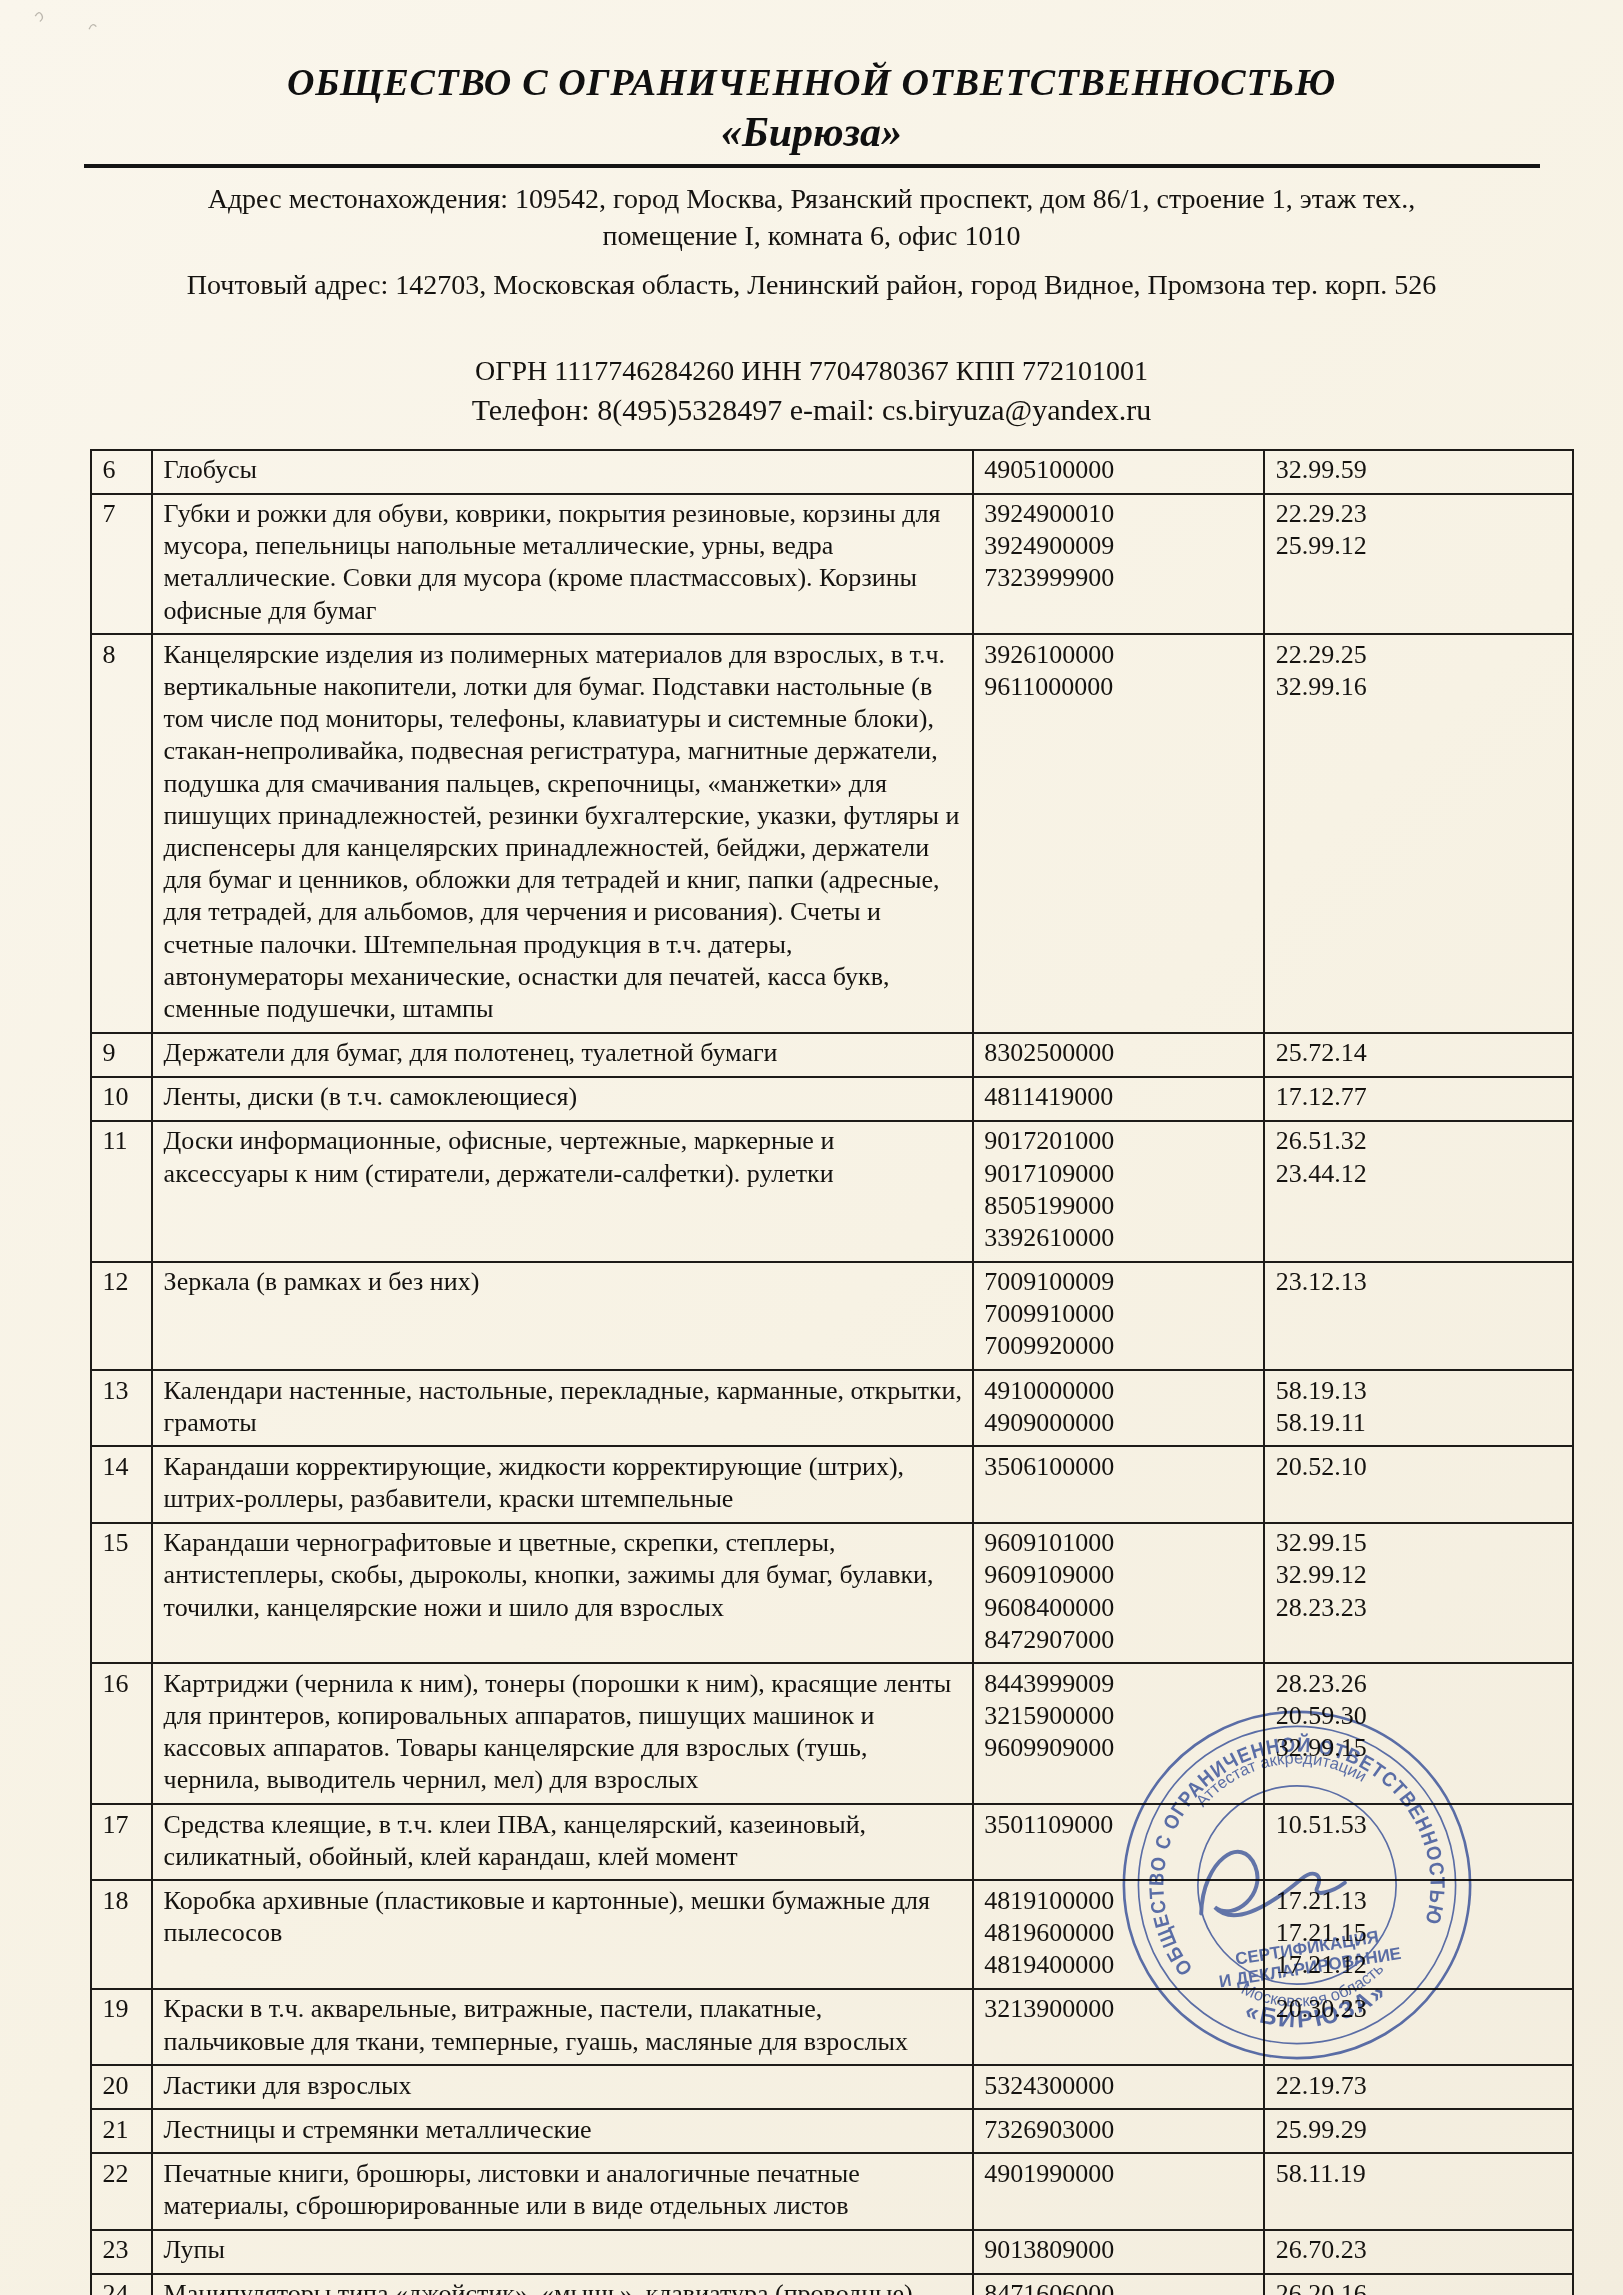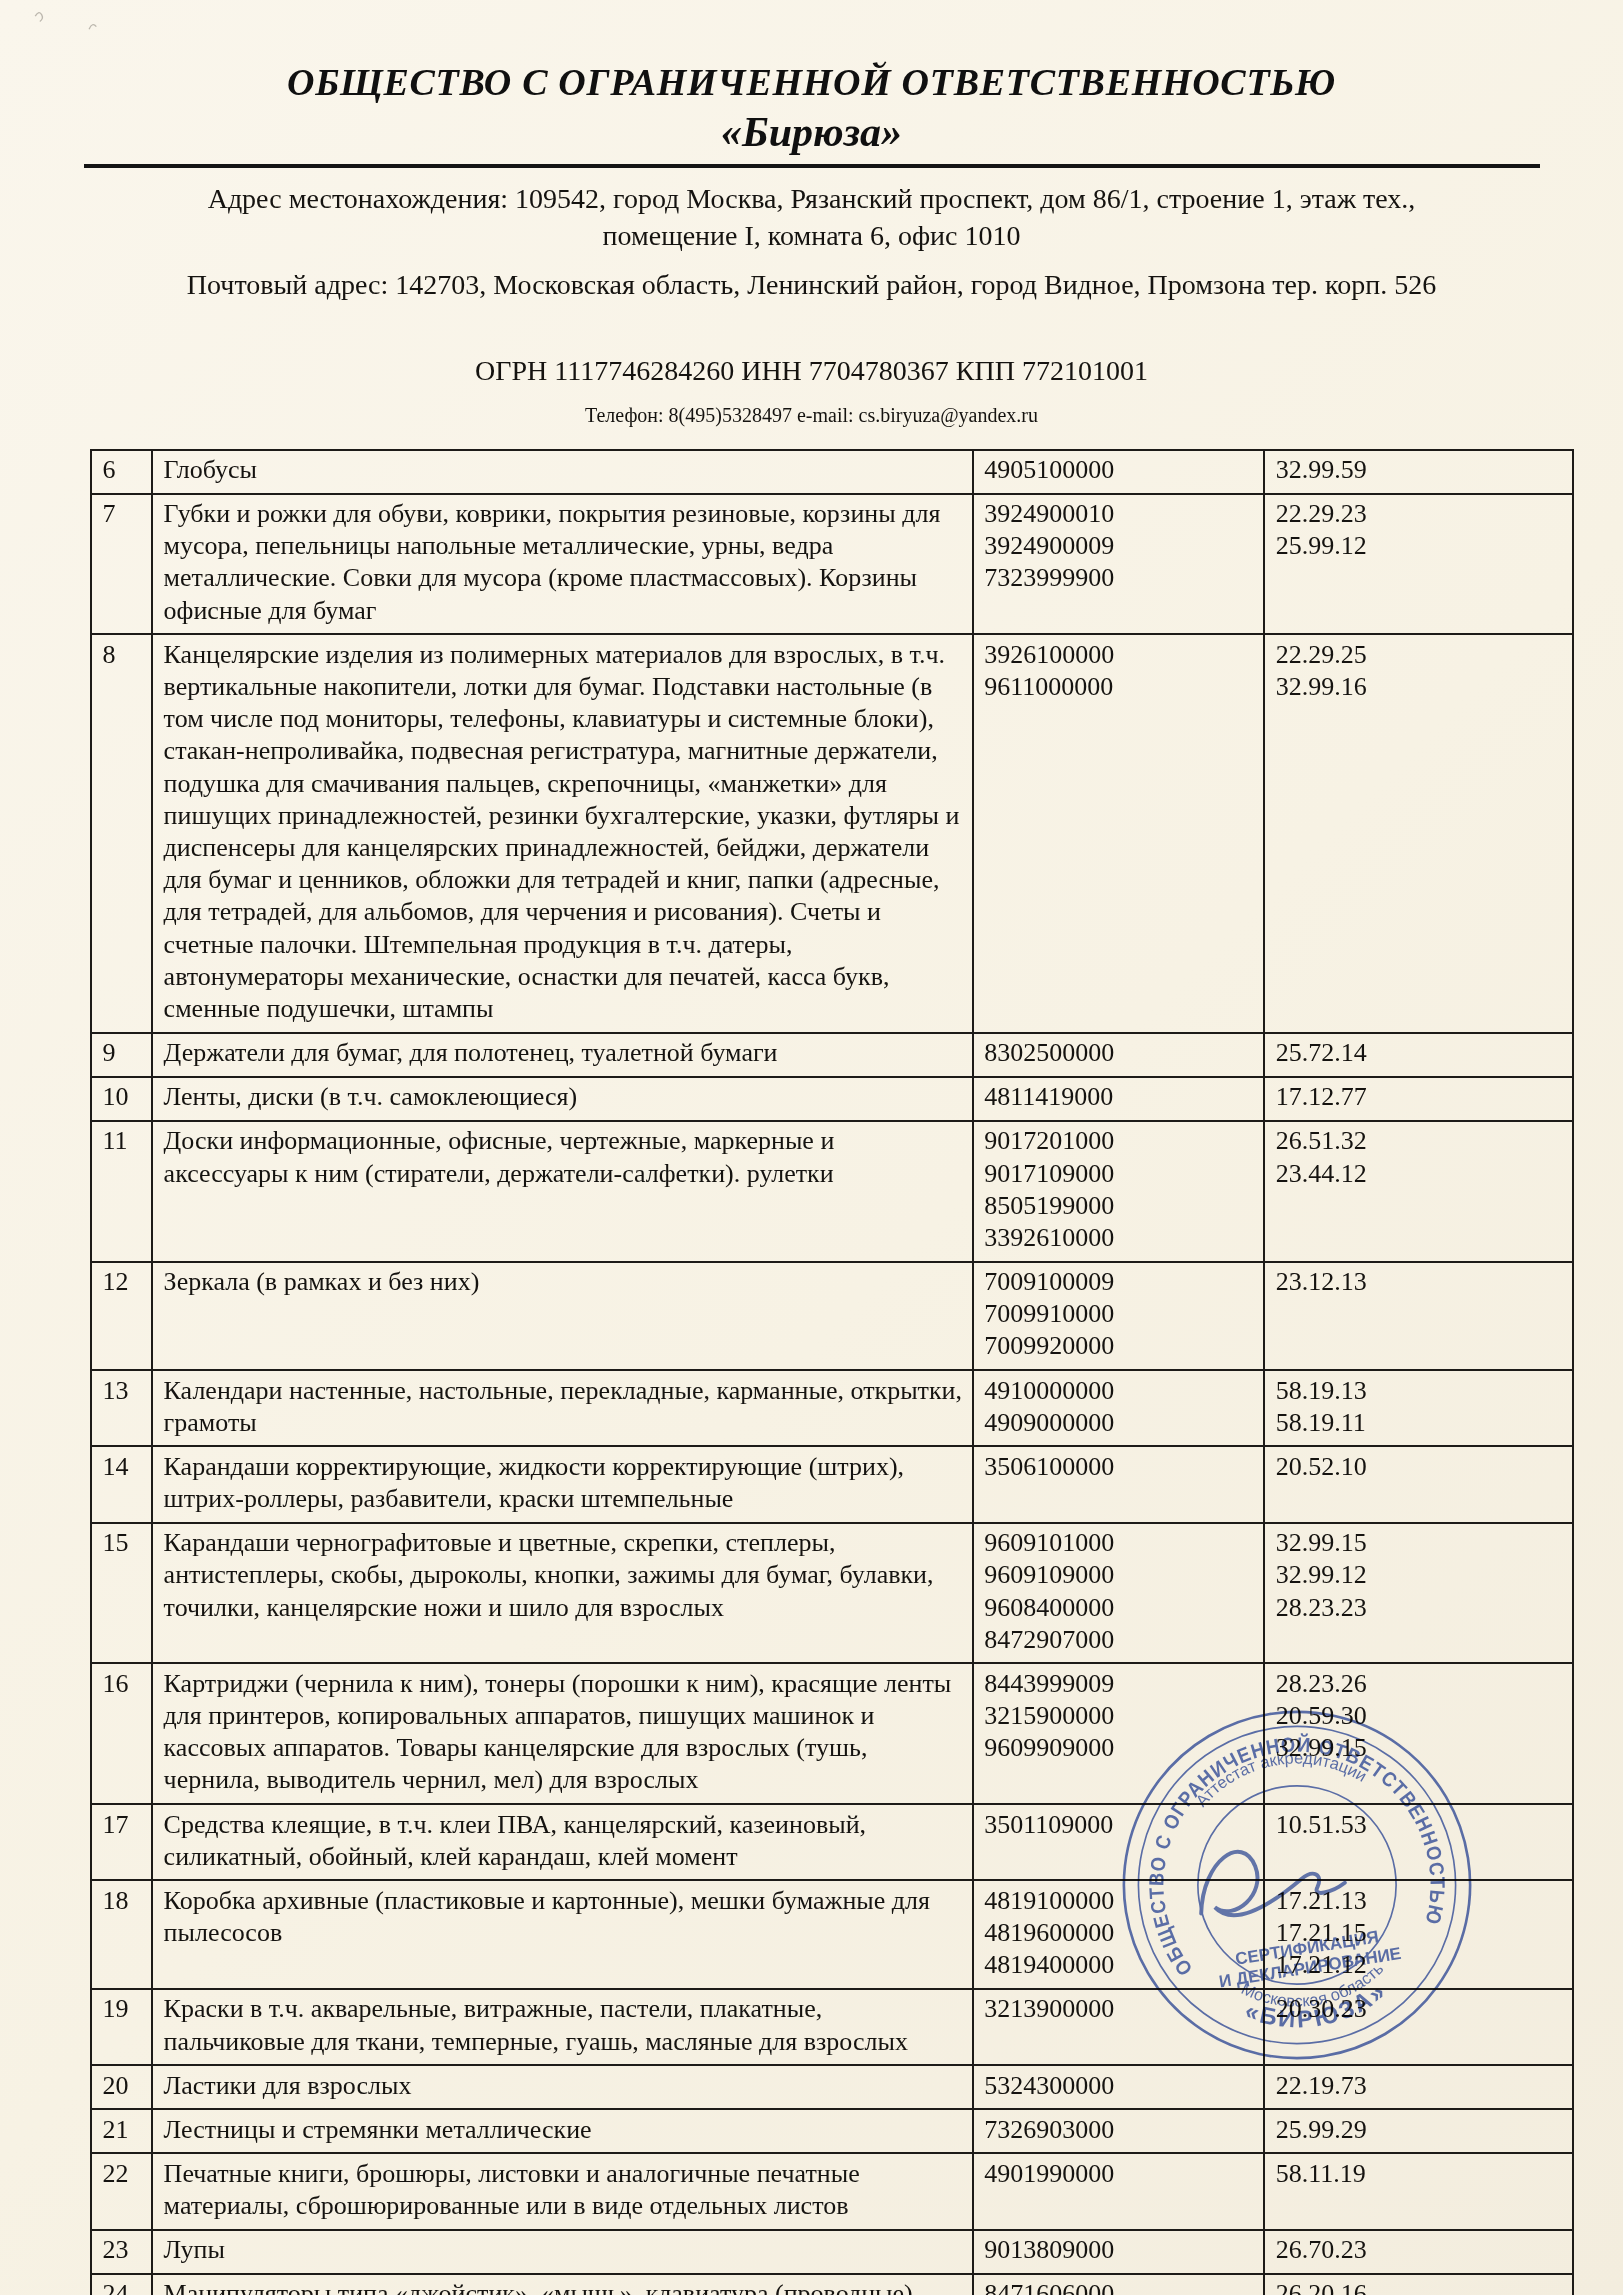--- a/index.html
+++ b/index.html
@@ -27,21 +27,21 @@
   }
   .header-rule {
     width: 1456px; height: 3.9px; background: #141414;
     margin: 7.9px auto 13px auto;
   }
   .addr-line {
     font-size: 28px; line-height: 1.32;
     max-width: 1302px; margin: 12px auto;
   }
   .reg-line { font-size: 28px; margin-top: 51px; }
-  .contact-line { font-size: 20px; margin-top: 17px; }
+  .contact-line { font-size: 30px; margin-top: 6px; }
 
   
   table.products {
     border-collapse: collapse;
     table-layout: fixed;
     width: 1484px;
     margin: 22px 0 0 90px;
     background: transparent;
   }
   table.products td {

